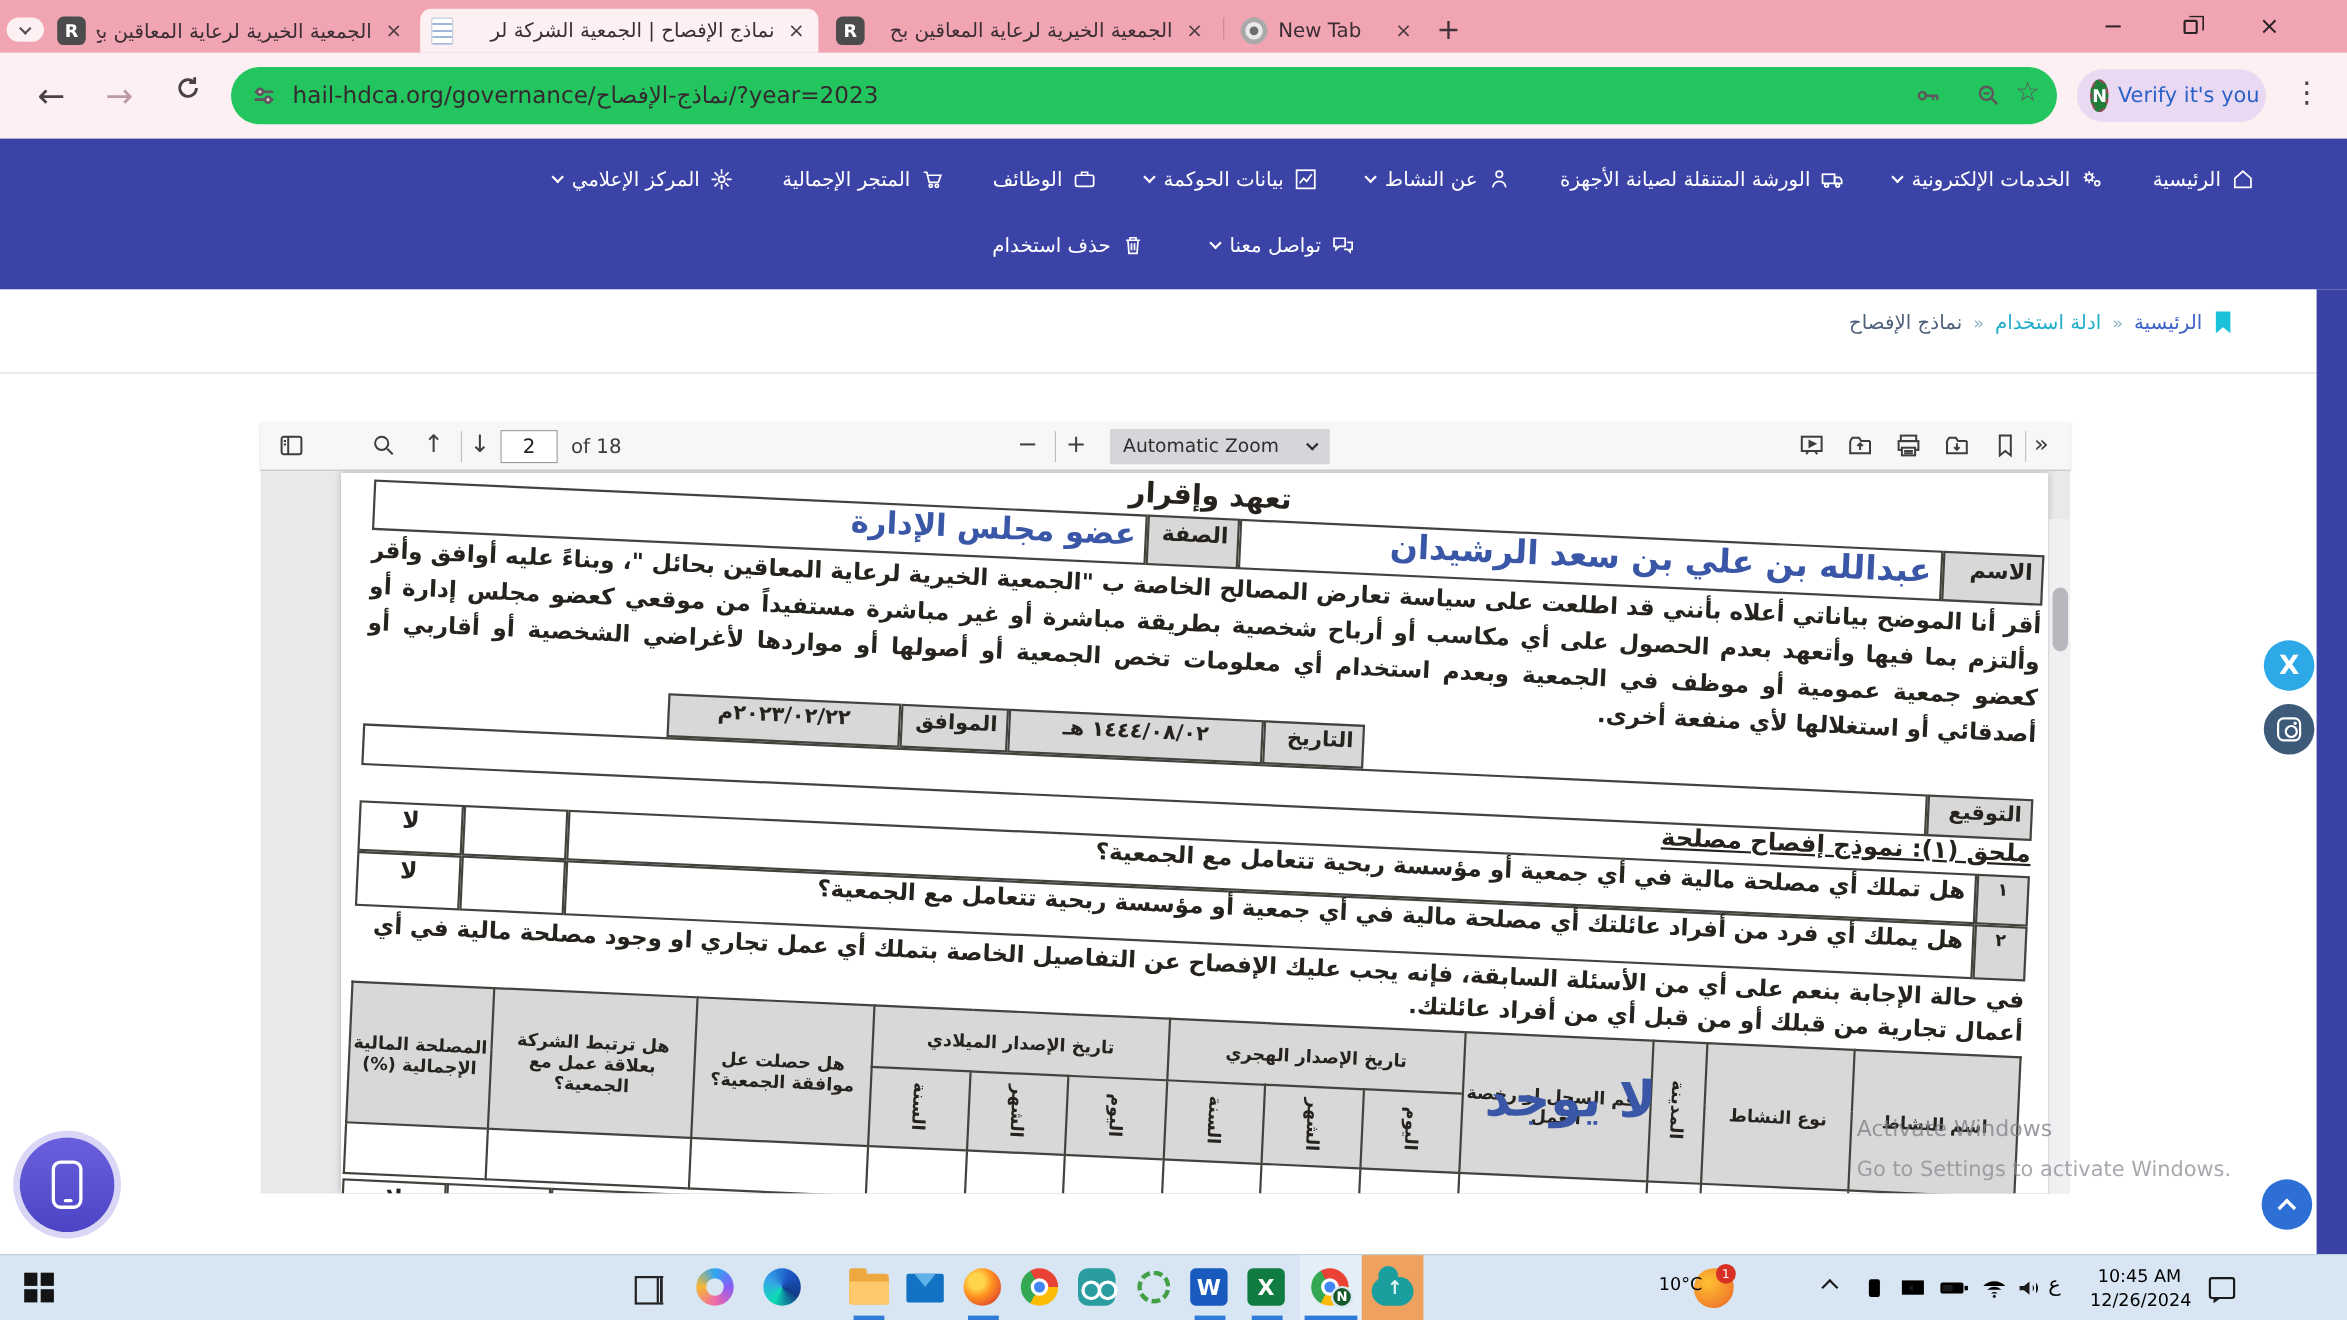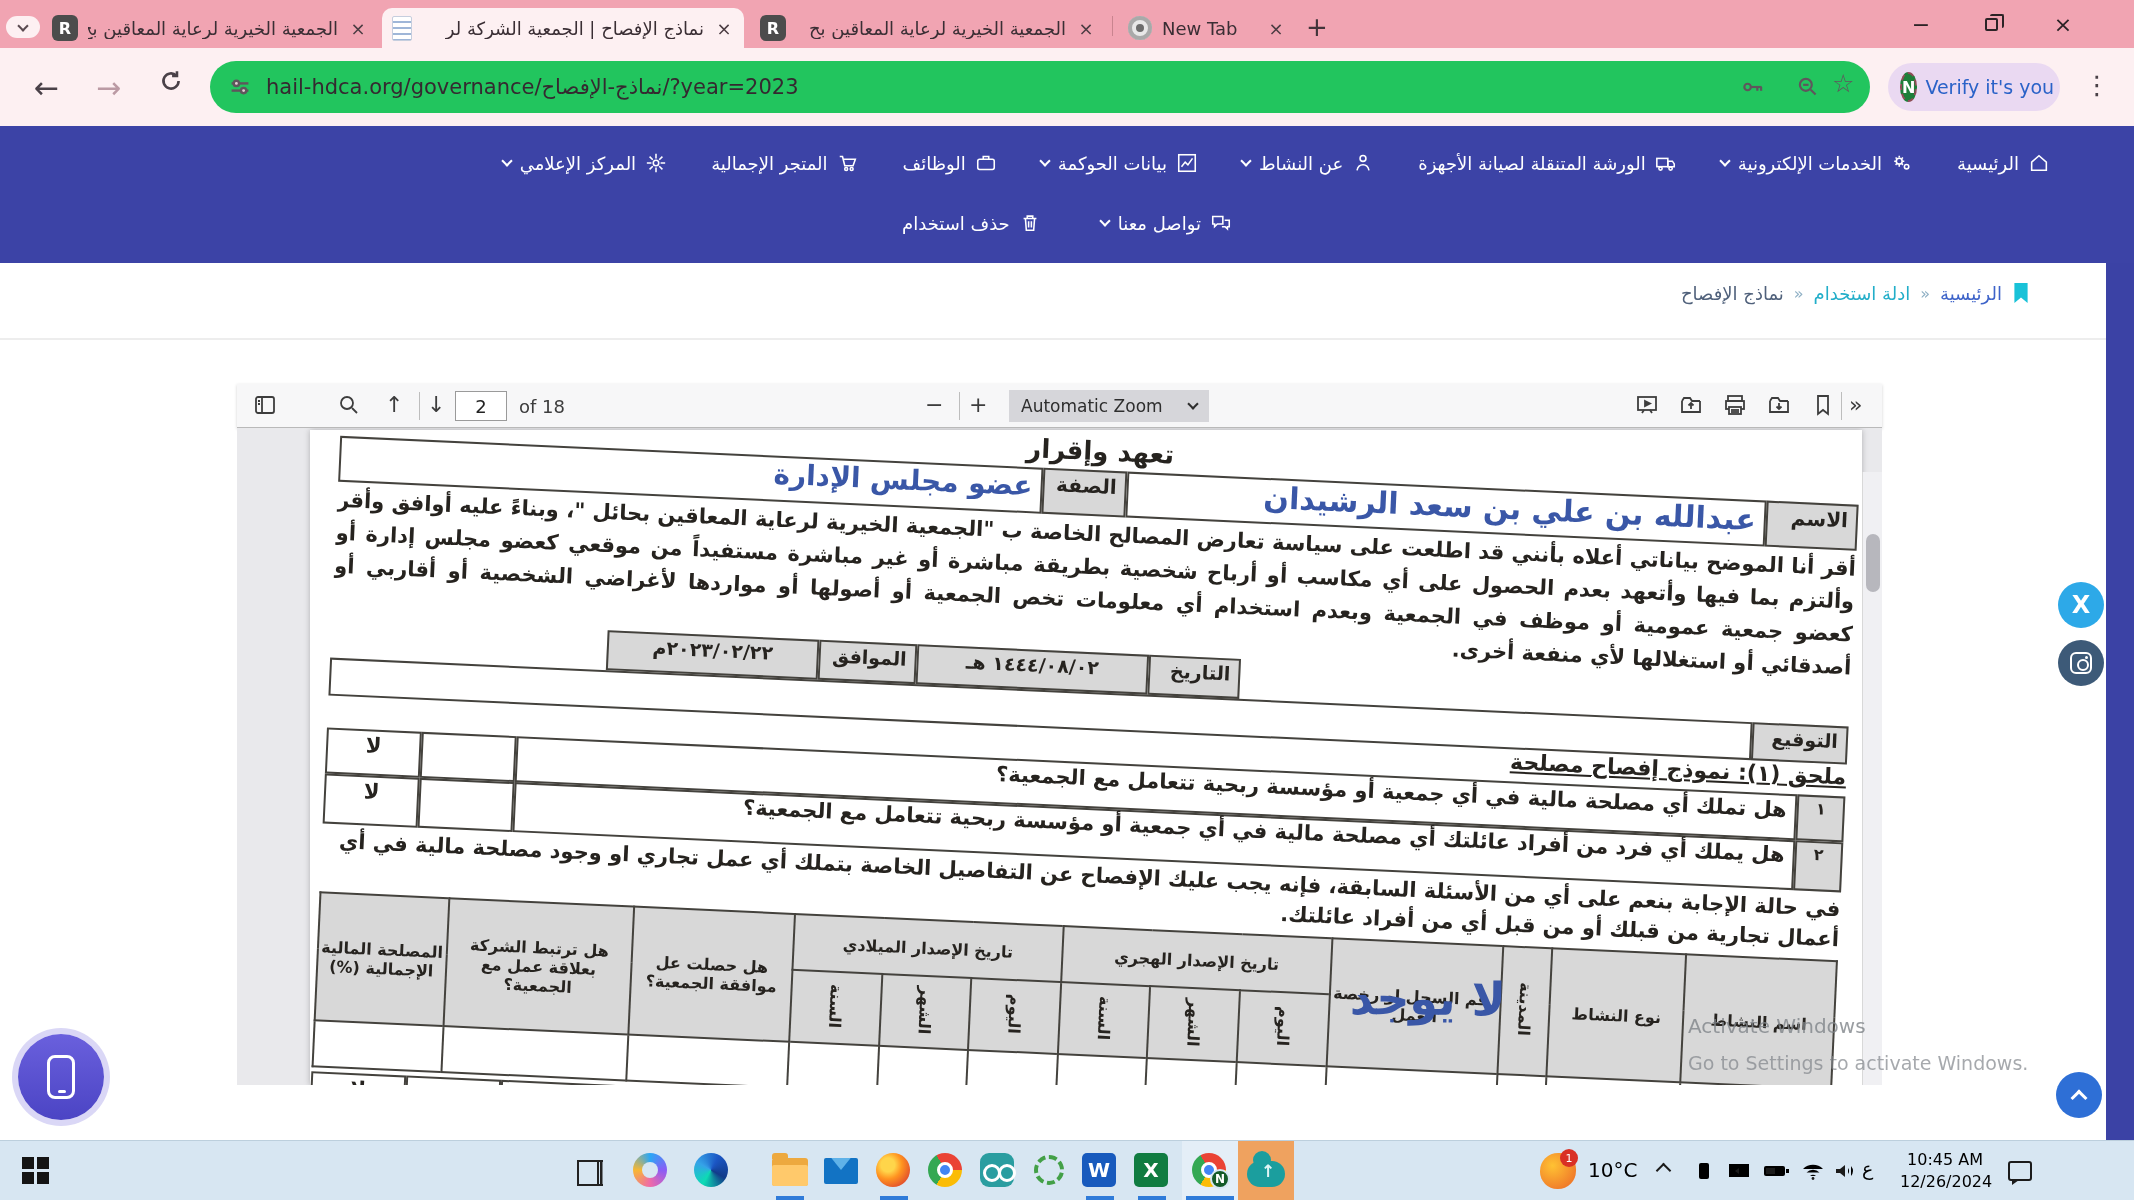--- a/index.html
+++ b/index.html
@@ -130,21 +130,21 @@
   .ooapp::before{left:3px;} .ooapp::after{left:18px;}
   .ringapp{width:30px;height:30px;margin:2px;border:4px dashed #43a047;border-radius:50%;}
   .wordic,.excelic{width:34px;height:34px;border-radius:5px;color:#fff;font-weight:bold;font-size:20px;display:flex;align-items:center;justify-content:center;}
   .wordic{background:#185abd;} .excelic{background:#107c41;}
   .nbadge{position:absolute;left:18px;top:16px;width:20px;height:20px;border-radius:50%;background:#145a28;color:#fff;font-size:12px;font-weight:bold;display:flex;align-items:center;justify-content:center;border:2px solid #d7e6f2;}
   .cloudic{width:38px;height:26px;margin-top:8px;background:#1b9e9e;border-radius:14px;position:relative;}
   .cloudic::before{content:"";position:absolute;left:6px;top:-10px;width:18px;height:18px;background:#1b9e9e;border-radius:50%;}
   .cloudic::after{content:"↑";position:absolute;left:14px;top:0px;color:#dff5f5;font-size:17px;font-weight:bold;}
   .weather{position:absolute;left:1540px;top:12px;width:36px;height:36px;border-radius:50% 45% 50% 48%;background:radial-gradient(circle at 35% 35%,#ffc233,#f07c2a 75%);}
   .weather .badge{position:absolute;left:20px;top:-4px;width:18px;height:18px;border-radius:50%;background:#d93025;color:#fff;font-size:11px;display:flex;align-items:center;justify-content:center;}
-  .temp{position:absolute;left:1588px;top:17px;font-size:20px;}
+  .temp{position:absolute;left:1508px;top:17px;font-size:16px;}
   .trayup{position:absolute;left:1658px;top:24px;width:11px;height:11px;border-left:2.5px solid #1b1b1b;border-top:2.5px solid #1b1b1b;transform:rotate(45deg);}
   .trayic{position:absolute;top:18px;}
   .lang{position:absolute;left:1862px;top:16px;font-size:19px;}
   .clock{position:absolute;left:1900px;top:8px;width:90px;text-align:center;font-size:16px;line-height:22px;}
   .notif{position:absolute;left:2008px;top:20px;width:24px;height:20px;border:2px solid #1b1b1b;border-radius:3px;}
   .notif::after{content:"";position:absolute;left:2px;bottom:-6px;width:7px;height:5px;background:#1b1b1b;clip-path:polygon(0 0,100% 0,0 100%);}
 </style>
 </head>
 <body>
 

